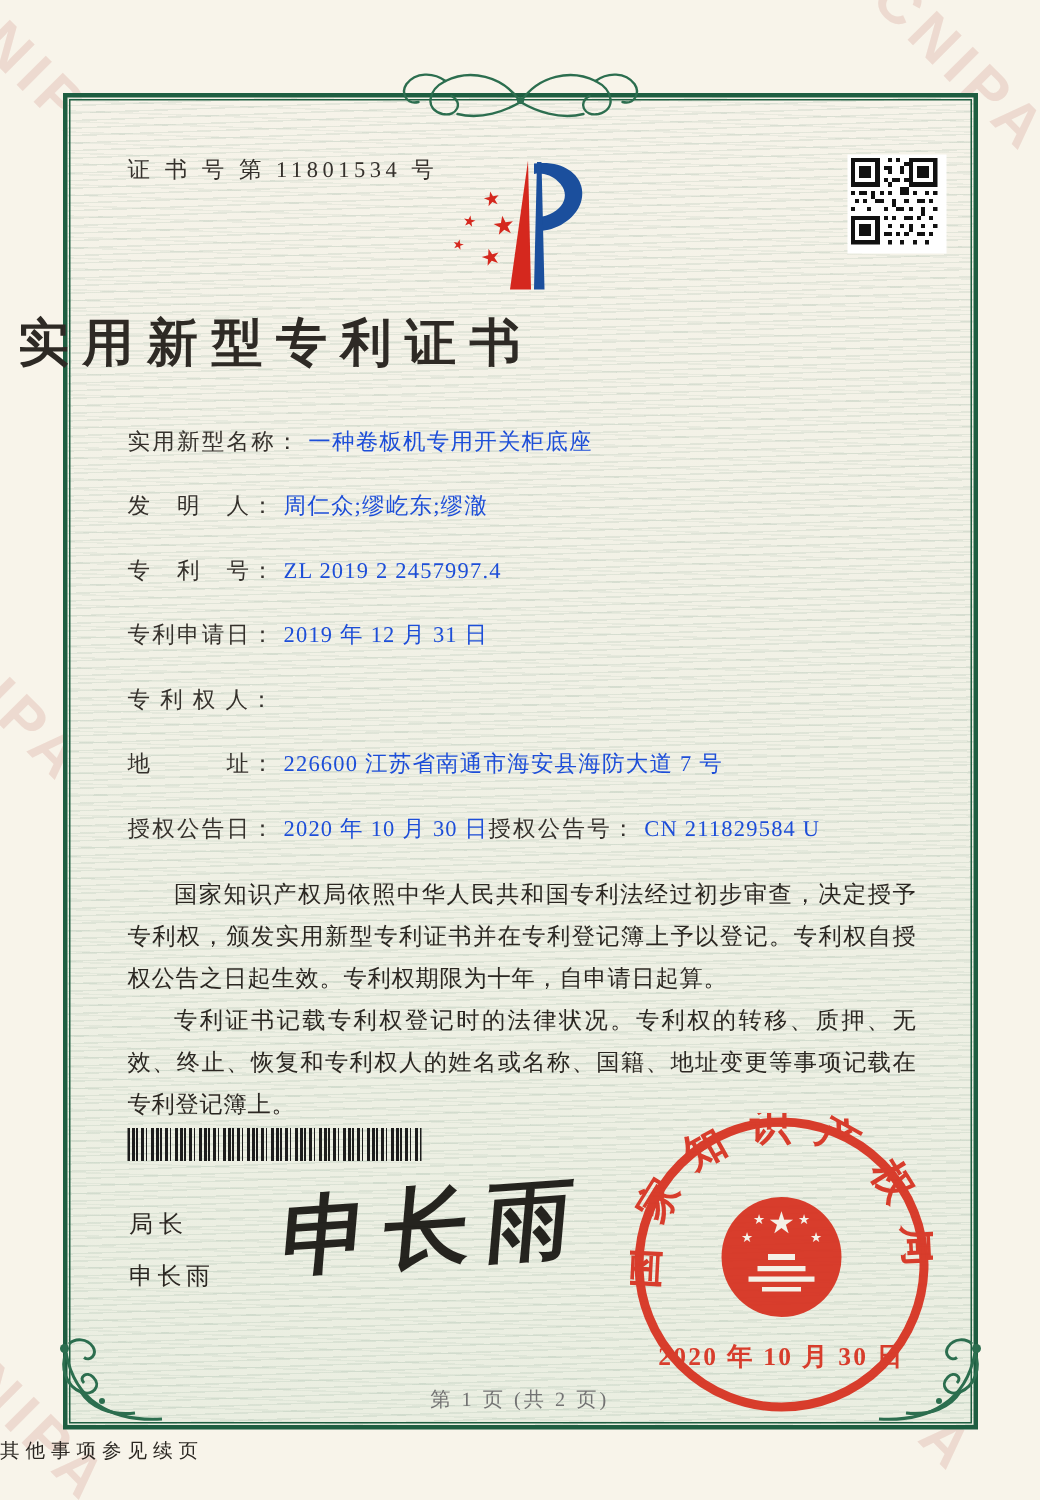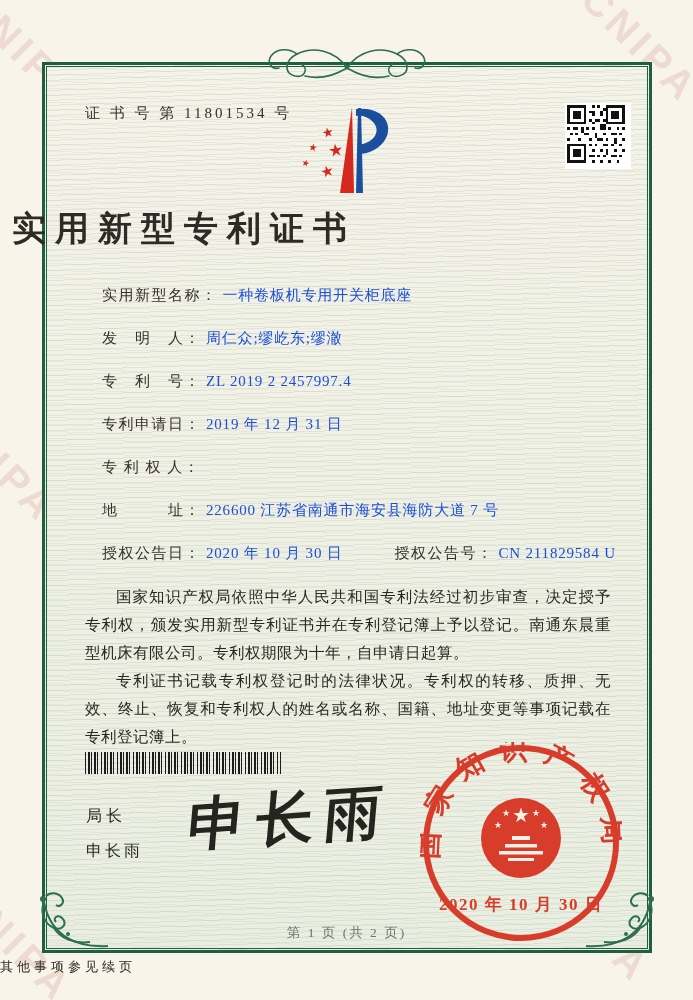--- a/index.html
+++ b/index.html
@@ -39,25 +39,25 @@
     position:absolute;left:565px;top:103px;width:62px;height:62px;z-index:3;
     background:#fff;padding:2px;
   }
   .qr svg{display:block;width:58px;height:58px;shape-rendering:crispEdges;}
   .title{
     position:absolute;left:0;right:0;top:206px;z-index:3;
     font-size:34px;font-weight:bold;letter-spacing:9px;
     color:#2e2a25;
     margin-left:12px;
   }
-  .fields{position:absolute;left:85px;right:58px;top:288px;z-index:3;margin-left:17px;}
+  .fields{position:absolute;left:85px;right:58px;top:288px;z-index:3;}
   .field-row{display:flex;align-items:baseline;margin-bottom:28px;font-size:15px;line-height:15px;}
   .field-label{white-space:pre;letter-spacing:1.5px;color:#35312c;flex:none;}
   .field-value{margin-left:5px;letter-spacing:0.8px;color:#1d4ed8;}
-  .grant-pair{display:flex;gap:52px;text-align:center;}
+  .grant-pair{display:flex;text-align:center;}
   .grant-pair .pair{display:flex;align-items:baseline;}
   .paragraphs{
     position:absolute;left:85px;right:82px;top:583px;z-index:3;
     font-size:15.5px;line-height:28px;text-align:justify;color:#2b2722;
   }
   .paragraphs p{margin:0;text-indent:2em;letter-spacing:0.5px;}
   .barcode{
     position:absolute;left:85px;top:752px;width:196px;height:22px;z-index:3;
     background:
       repeating-linear-gradient(90deg,
@@ -203,21 +203,21 @@
       <span class="field-value">2020 年 10 月 30 日</span>
     </span>
     <span class="pair">
       <span class="field-label">授权公告号：</span>
       <span class="field-value">CN 211829584 U</span>
     </span>
   </div>
 </div>
 
 <div class="paragraphs">
-  <p>国家知识产权局依照中华人民共和国专利法经过初步审查，决定授予专利权，颁发实用新型专利证书并在专利登记簿上予以登记。南通东晨重型机床有限公司。专利权期限为十年，自申请日起算。</p>
+  <p>国家知识产权局依照中华人民共和国专利法经过初步审查，决定授予专利权，颁发实用新型专利证书并在专利登记簿上予以登记。专利权自授权公告之日起生效。专利权期限为十年，自申请日起算。</p>
   <p>专利证书记载专利权登记时的法律状况。专利权的转移、质押、无效、终止、恢复和专利权人的姓名或名称、国籍、地址变更等事项记载在专利登记簿上。</p>
 </div>
 
 <div class="barcode"></div>
 
 <div class="director-label">局长</div>
 <div class="director-name">申长雨</div>
 <div class="signature">申长雨</div>
 
 <svg class="seal" viewBox="0 0 202 202">

